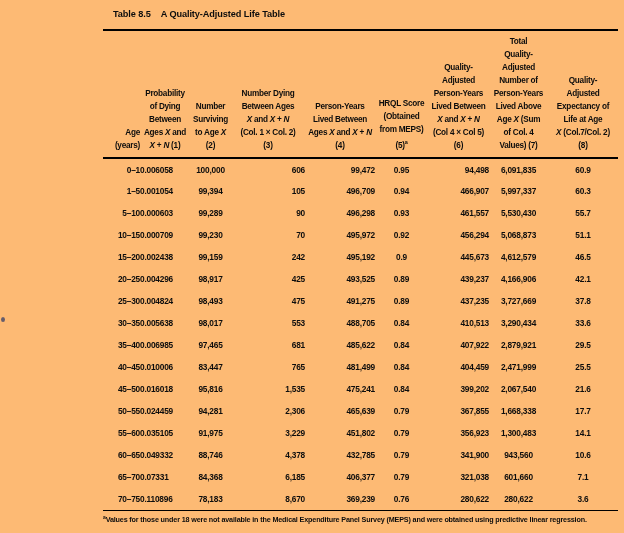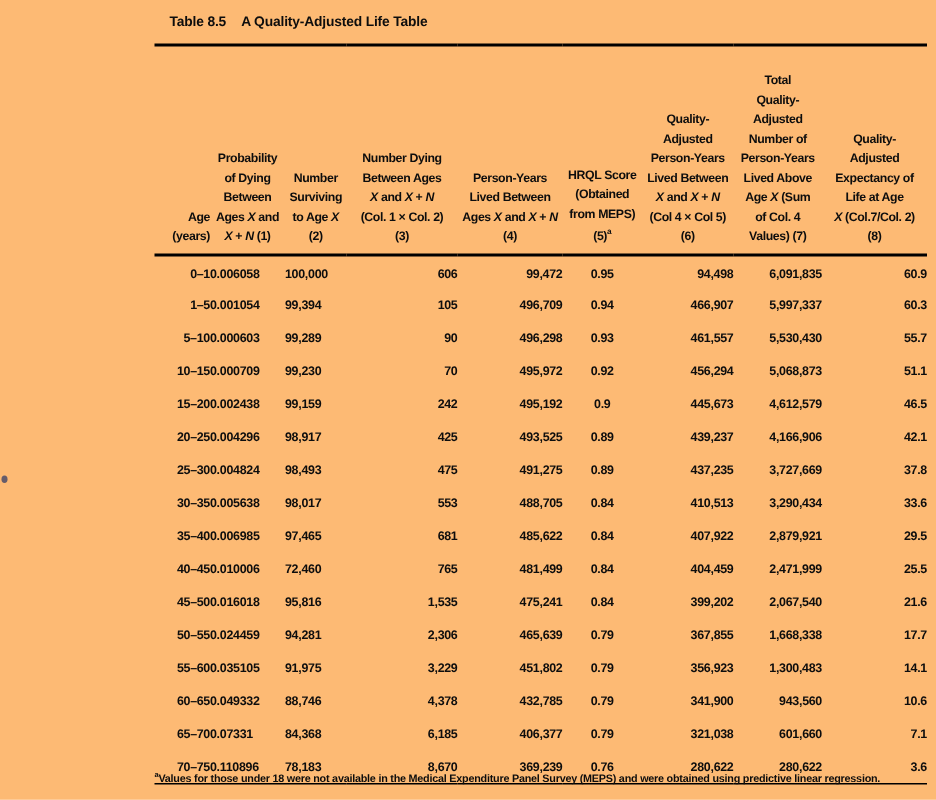--- a/index.html
+++ b/index.html
@@ -18,40 +18,40 @@
   table.qalt {
     position: absolute; left: 103px; top: 29px; width: 515px;
     border-collapse: collapse; table-layout: fixed;
     border-top: 2px solid #000;
   }
   .qalt thead th {
     border-bottom: 2px solid #000;
     vertical-align: bottom;
     font-size: 8.2px; font-weight: 700; line-height: 13px;
     letter-spacing: -0.25px;
-    padding: 16px 0 5px 0;
+    padding: 4px 0 5px 0;
     white-space: nowrap;
   }
   .qalt thead th i { font-style: italic; }
   .qalt thead th sup { font-size: 5.5px; }
   .qalt tbody td {
     font-size: 8.3px; font-weight: 700; letter-spacing: -0.2px;
     height: 22px; padding: 0; white-space: nowrap;
   }
   .qalt tbody tr:last-child td { border-bottom: 1.5px solid #000; }
 
   th.c1, td.c1 { text-align: right;  padding-left: 6px; }
   td.c2 { text-align: left;  padding-left: 12px; }
-  td.c3 { text-align: left; padding-right: 14px; }
+  td.c3 { text-align: center; padding-right: 14px; }
   td.c4 { text-align: right; padding-right: 27px; }
   td.c5 { text-align: right; padding-right: 19px; }
   th.c6, td.c6 { text-align: center; }
   td.c7 { text-align: right; padding-right: 12px; }
-  td.c8 { text-align: right; padding-right: 11px; }
-  td.c9 { text-align: right; padding-right: 28px; }
+  td.c8 { text-align: center; padding-right: 11px; }
+  td.c9 { text-align: center; padding-right: 28px; }
 
   .footnote {
     position: absolute; left: 103px; top: 514px;
     font-size: 7.2px; font-weight: 700; letter-spacing: -0.15px; white-space: nowrap;
   }
   .footnote sup { font-size: 5px; }
 
   .artifact-dot {
     position: absolute; left: 1px; top: 317px; width: 4px; height: 5px;
     border-radius: 50%; background: #4b4b68; opacity: 0.85;
@@ -187,21 +187,21 @@
           <td class="c4">681</td>
           <td class="c5">485,622</td>
           <td class="c6">0.84</td>
           <td class="c7">407,922</td>
           <td class="c8">2,879,921</td>
           <td class="c9">29.5</td>
         </tr>
         <tr>
           <td class="c1">40–45</td>
           <td class="c2">0.010006</td>
-          <td class="c3">72,460</td>
+          <td class="c3">83,447</td>
           <td class="c4">765</td>
           <td class="c5">481,499</td>
           <td class="c6">0.84</td>
           <td class="c7">404,459</td>
           <td class="c8">2,471,999</td>
           <td class="c9">25.5</td>
         </tr>
         <tr>
           <td class="c1">45–50</td>
           <td class="c2">0.016018</td>

